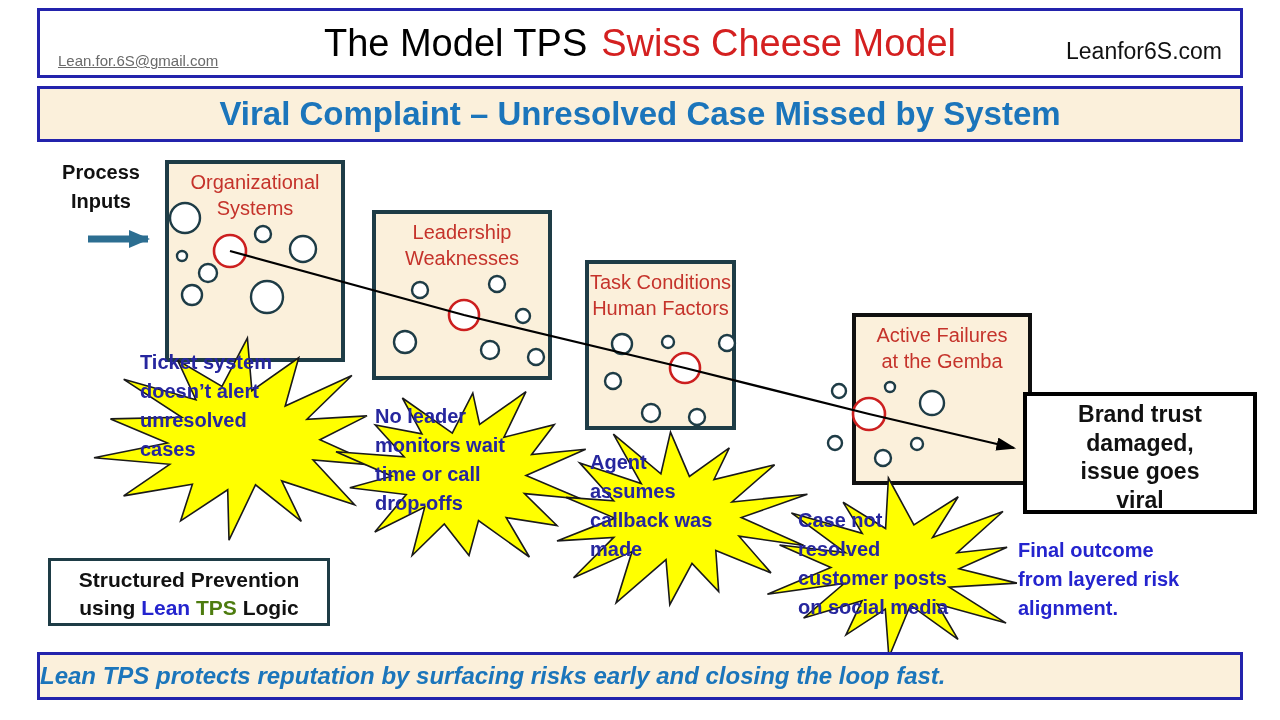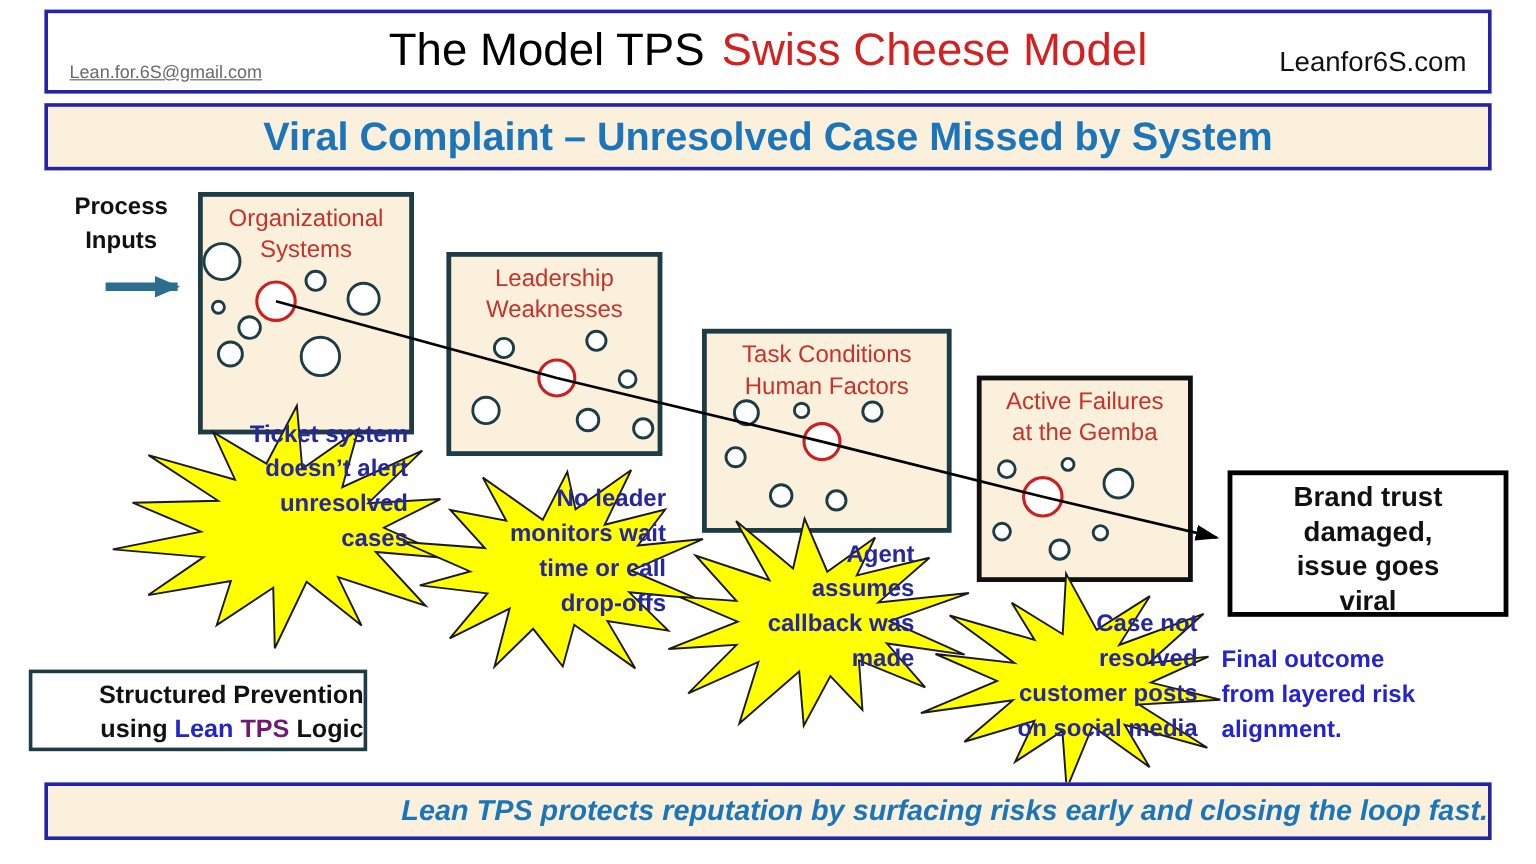--- a/index.html
+++ b/index.html
@@ -47,52 +47,52 @@
   .slice-title {
     margin-top:5px; text-align:center; font-size:20px; color:#C5332B;
     white-space:pre-line; line-height:1.3;
   }
 
   
   .overlay { position:absolute; left:0; top:0; width:1280px; height:720px; z-index:5; pointer-events:none; }
 
   
   .callout-text {
-    position:absolute; z-index:6; text-align:right; font-weight:bold;
+    position:absolute; z-index:6; text-align:left; font-weight:bold;
     font-size:20px; color:#26269E; white-space:pre-line; line-height:1.45;
   }
 
   
   .outcome-box {
     position:absolute; left:1023px; top:392px; width:234px; height:122px;
     background:#ffffff; border:4px solid #000; box-sizing:border-box; z-index:6;
     text-align:center; font-weight:bold; font-size:23px; color:#111;
     white-space:pre-line; line-height:1.24; padding-top:4px;
   }
   .outcome-note {
     position:absolute; left:1018px; top:536px; width:224px; z-index:6;
     text-align:left; font-weight:bold; font-size:20px; color:#2424CE;
     white-space:pre-line; line-height:1.45;
   }
 
   
   .prevention-box {
-    position:absolute; left:24px; top:558px; width:282px; height:68px;
+    position:absolute; left:48px; top:558px; width:282px; height:68px;
     background:#ffffff; border:3px solid #1E3C46; box-sizing:border-box; z-index:6;
-    text-align:right; font-weight:bold; font-size:21px; color:#111;
+    text-align:center; font-weight:bold; font-size:21px; color:#111;
     padding-top:5px; line-height:1.35;
   }
   .prevention-box .blue { color:#2424CE; }
-  .prevention-box .red2 { color:#701a75; }
+  .prevention-box .red2 { color:#4d7c0f; }
 
   
   .footer-bar {
     position:absolute; left:37px; top:652px; width:1200px; height:42px;
     background:#FBF0DB; border:3px solid #2323AC; box-sizing:content-box; z-index:6;
-    display:flex; align-items:center; justify-content:flex-end;
+    display:flex; align-items:center; justify-content:flex-start;
   }
   .footer-text {
     font-style:italic; font-weight:bold; font-size:24px; color:#1B75BB; white-space:nowrap;
   }
 </style>
 </head>
 <body>
 
 <div class="page">
 
@@ -112,25 +112,25 @@
 Inputs</div>
 
   <div class="slice" style="left:165px;top:160px;width:180px;height:202px">
     <div class="slice-title">Organizational
 Systems</div>
   </div>
   <div class="slice" style="left:372px;top:210px;width:180px;height:170px">
     <div class="slice-title">Leadership
 Weaknesses</div>
   </div>
-  <div class="slice" style="left:585px;top:274px;width:208px;height:170px">
+  <div class="slice" style="left:585px;top:260px;width:151px;height:170px">
     <div class="slice-title">Task Conditions
 Human Factors</div>
   </div>
-  <div class="slice black-border" style="left:814px;top:313px;width:180px;height:172px">
+  <div class="slice black-border" style="left:852px;top:313px;width:180px;height:172px">
     <div class="slice-title">Active Failures
 at the Gemba</div>
   </div>
 
   <div class="overlay" id="overlay-holder"><svg viewBox="0 0 1280 720" width="1280" height="720">
         <defs>
           <marker id="mB" markerWidth="10" markerHeight="8" refX="8" refY="3" orient="auto">
             <path d="M0,0 L9,3 L0,6 Z" fill="#000"></path>
           </marker>
           <marker id="mT" markerWidth="24" markerHeight="22" refX="19" refY="10" orient="auto" markerUnits="userSpaceOnUse">

